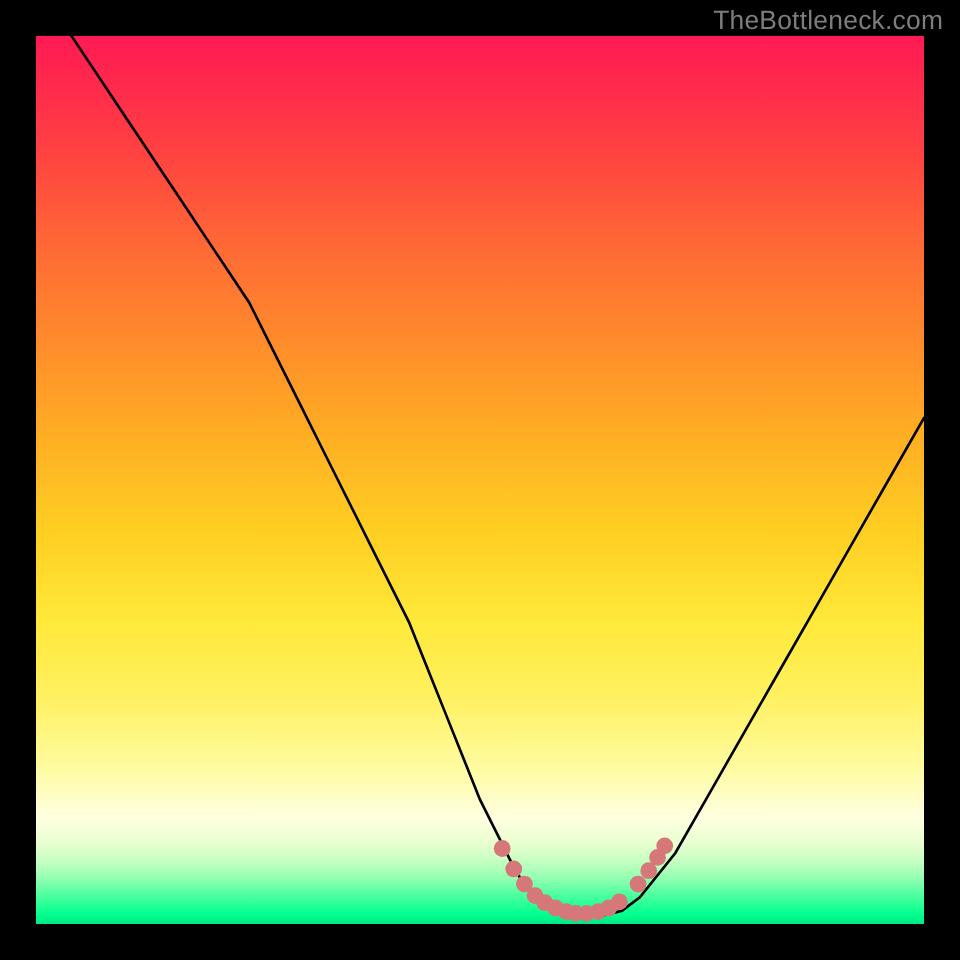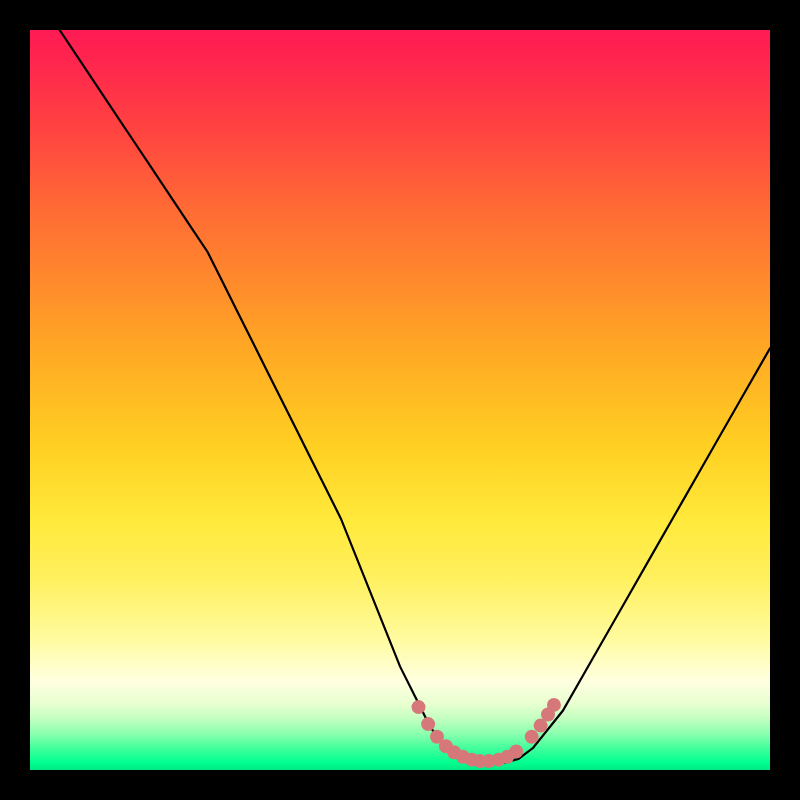--- a/index.html
+++ b/index.html
@@ -52,20 +52,21 @@
     font-size: 22px;
     font-weight: 500;
     color: #7d7d7d;
     letter-spacing: 0.2px;
   }
 </style>
 </head>
 <body>
 
 <div class="frame">
+  <div class="watermark">TheBottleneck.com</div>
   <div class="plot-area">
     <div class="gradient-bg"></div>
     <svg class="curve" viewBox="0 0 740 740" preserveAspectRatio="none">
       <path id="curve-path" fill="none" stroke="#000000" stroke-width="2.2" stroke-linecap="round" d="M29.60 0.00 L44.40 22.20 L59.20 44.40 L74.00 66.60 L88.80 88.80 L103.60 111.00 L118.40 133.20 L133.20 155.40 L148.00 177.60 L162.80 199.80 L177.60 222.00 L192.40 251.60 L207.20 281.20 L222.00 310.80 L236.80 340.40 L251.60 370.00 L266.40 399.60 L281.20 429.20 L296.00 458.80 L310.80 488.40 L325.60 525.40 L340.40 562.40 L355.20 599.40 L370.00 636.40 L384.80 666.00 L399.60 695.60 L414.40 717.80 L429.20 728.90 L444.00 732.60 L458.80 732.60 L473.60 732.60 L488.40 728.90 L503.20 717.80 L532.80 680.80 L562.40 629.00 L592.00 577.20 L621.60 525.40 L651.20 473.60 L680.80 421.80 L710.40 370.00 L740.00 318.20"></path>
       <g id="markers">
           <circle cx="388.50" cy="677.10" r="7" fill="#d67879"></circle>
           <circle cx="398.12" cy="694.12" r="7" fill="#d67879"></circle>
           <circle cx="407.00" cy="706.70" r="7" fill="#d67879"></circle>
           <circle cx="415.88" cy="716.32" r="7" fill="#d67879"></circle>
           <circle cx="424.02" cy="722.24" r="7" fill="#d67879"></circle>

